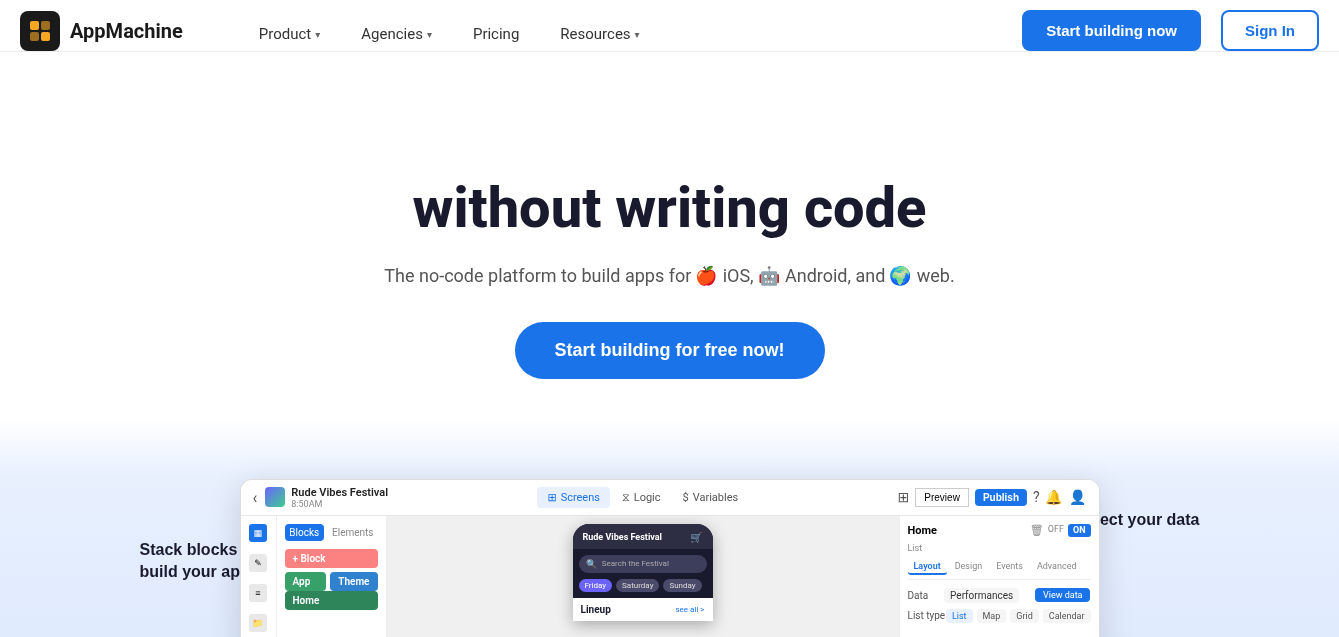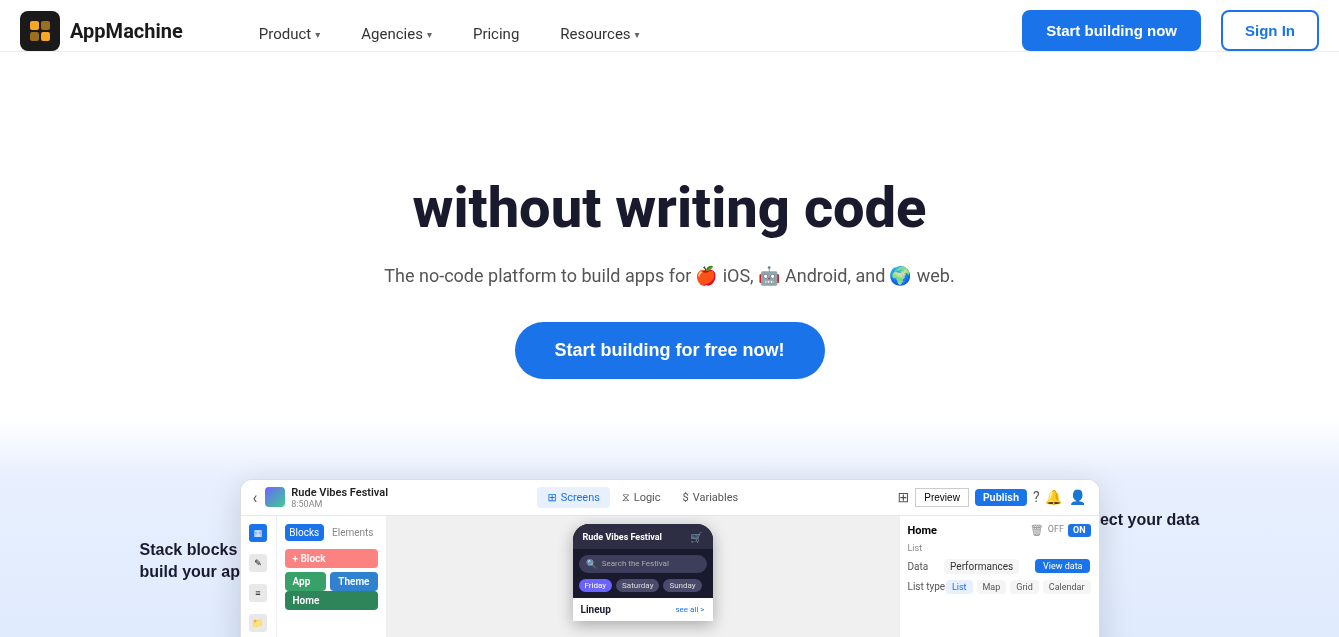--- a/index.html
+++ b/index.html
@@ -606,20 +606,26 @@
             <div class="mockup-properties-panel">
               <div class="prop-header">
                 <span class="prop-title">Home</span>
                 <div class="prop-badge">
                   <span class="prop-trash">🗑</span>
                   <span class="prop-off">OFF</span>
                   <span class="prop-on">ON</span>
                 </div>
               </div>
               <div class="prop-subtitle">List</div>
+              <div class="prop-tabs">
+                <div class="prop-tab active">Layout</div>
+                <div class="prop-tab">Design</div>
+                <div class="prop-tab">Events</div>
+                <div class="prop-tab">Advanced</div>
+              </div>
               <div class="prop-row">
                 <span class="prop-label">Data</span>
                 <span class="prop-value">Performances</span>
                 <span class="prop-btn">View data</span>
               </div>
               <div class="prop-row">
                 <span class="prop-label">List type</span>
                 <div class="prop-listtype">
                   <div class="prop-list-opt active">List</div>
                   <div class="prop-list-opt">Map</div>

